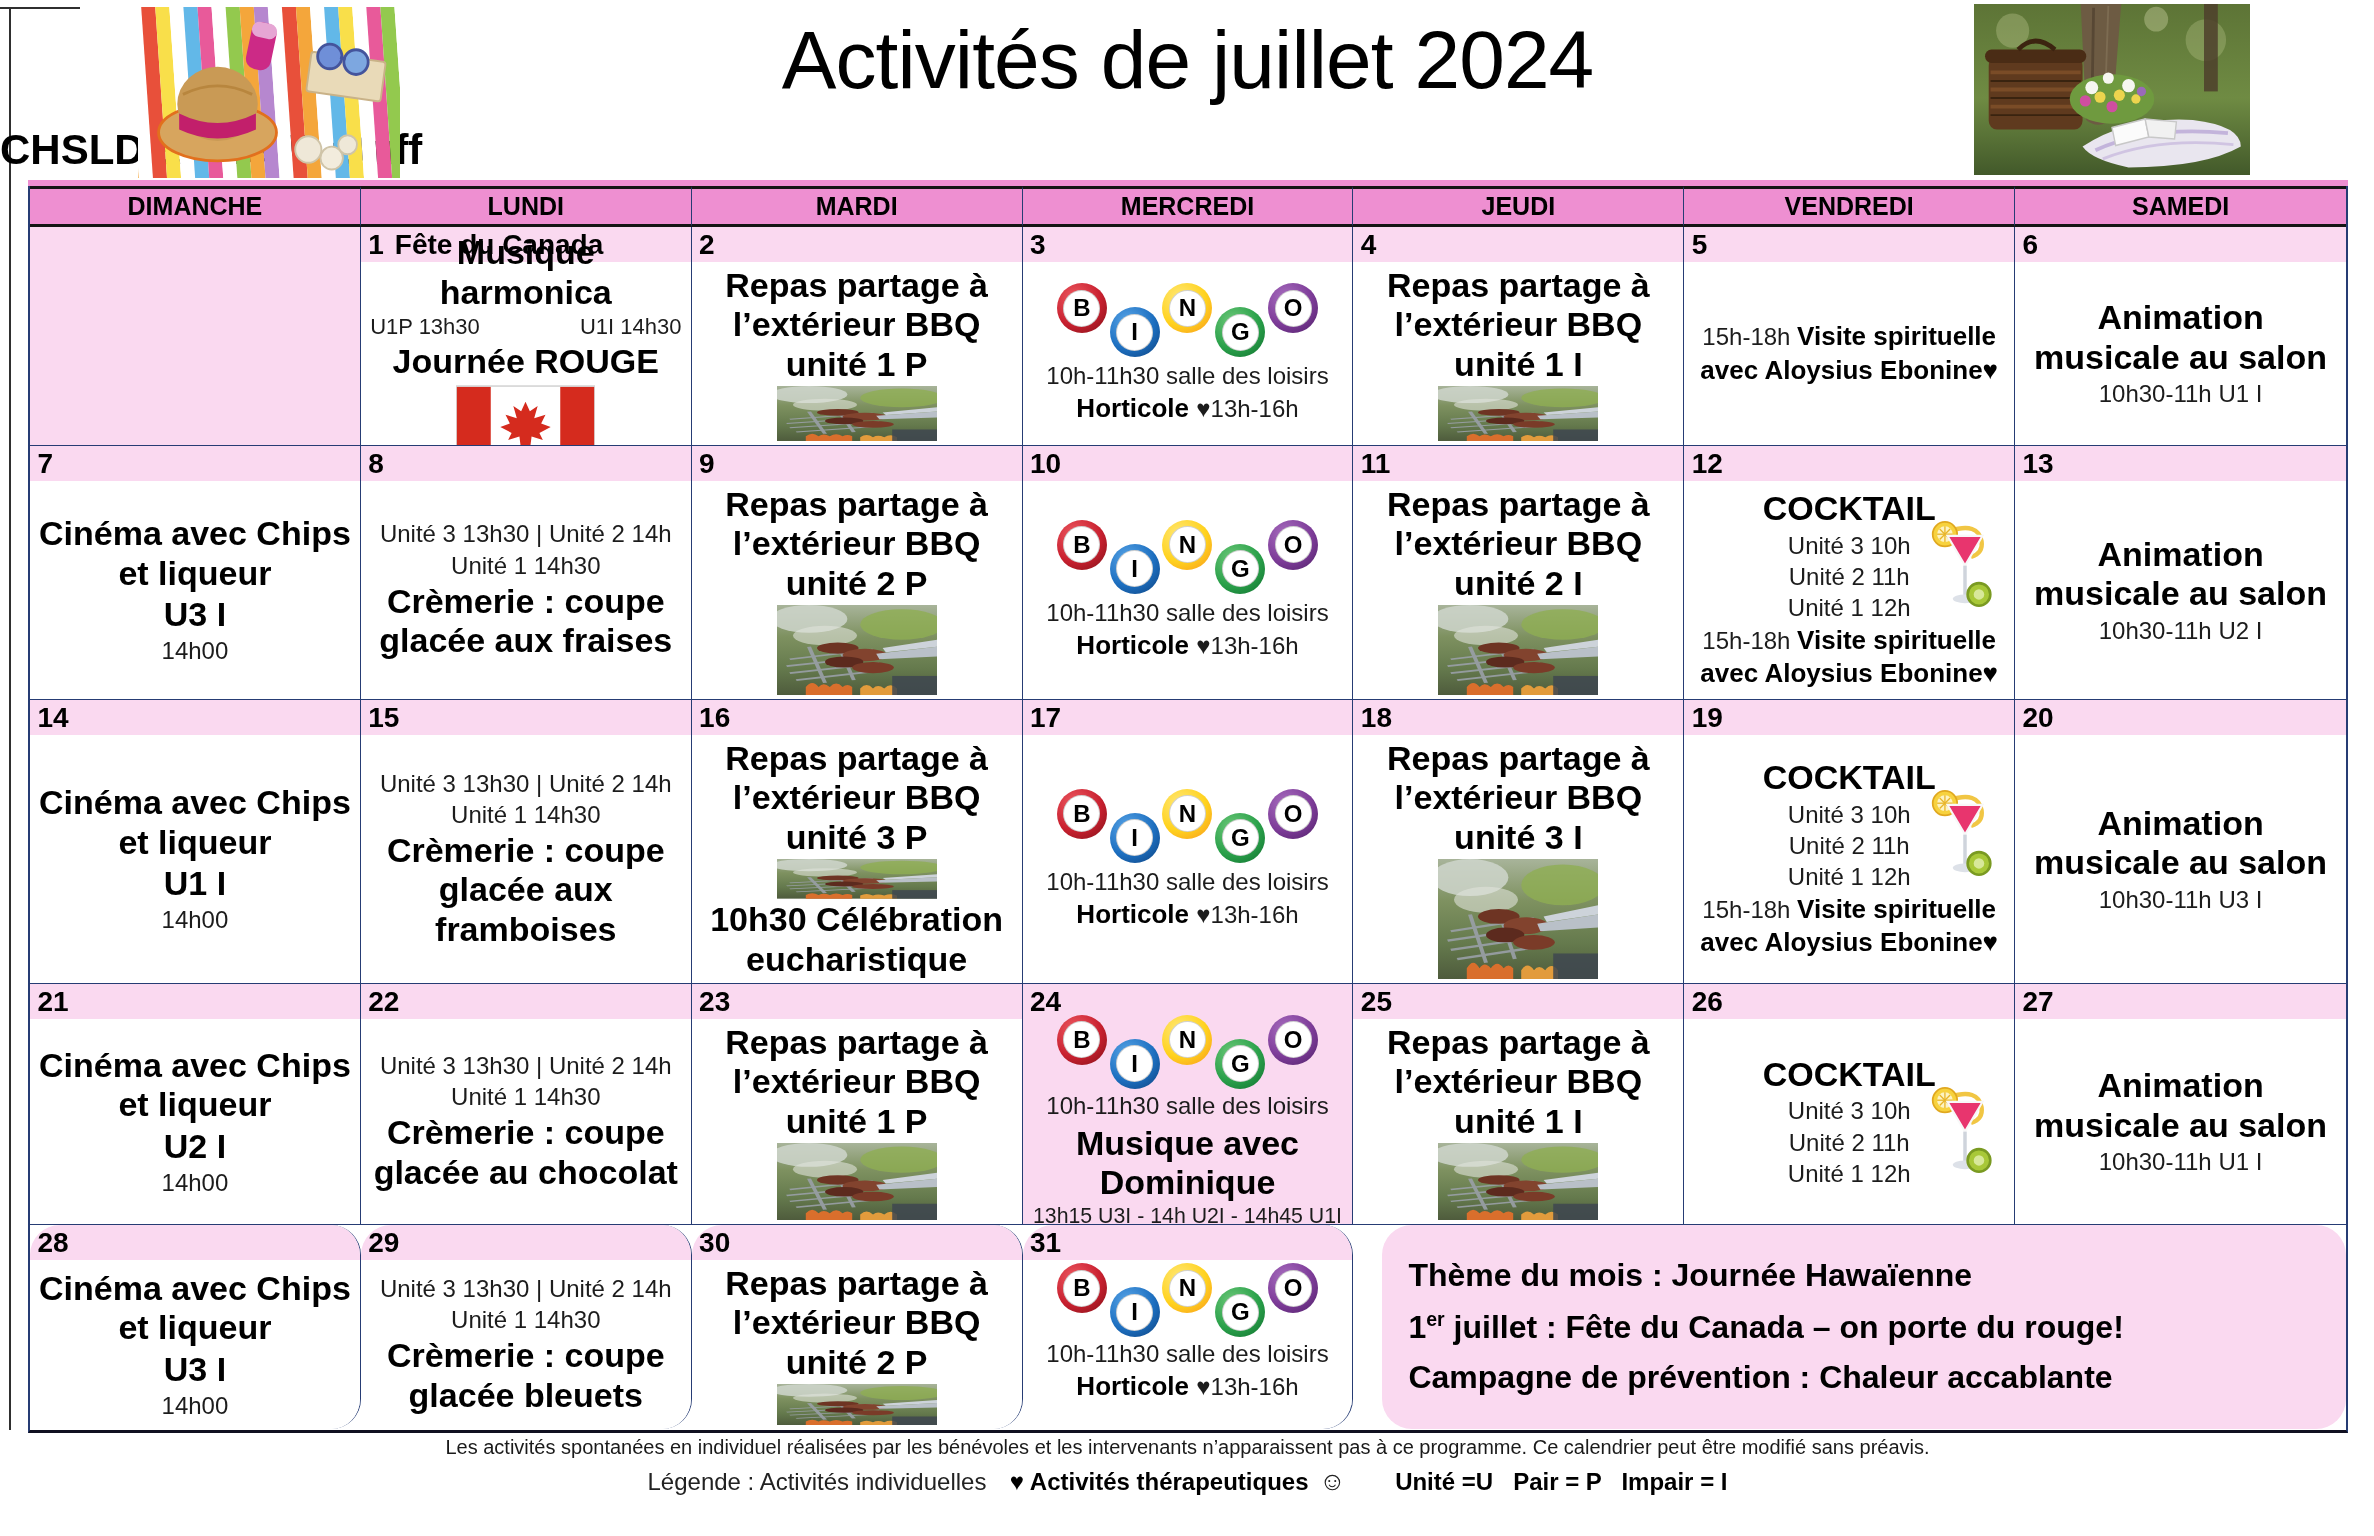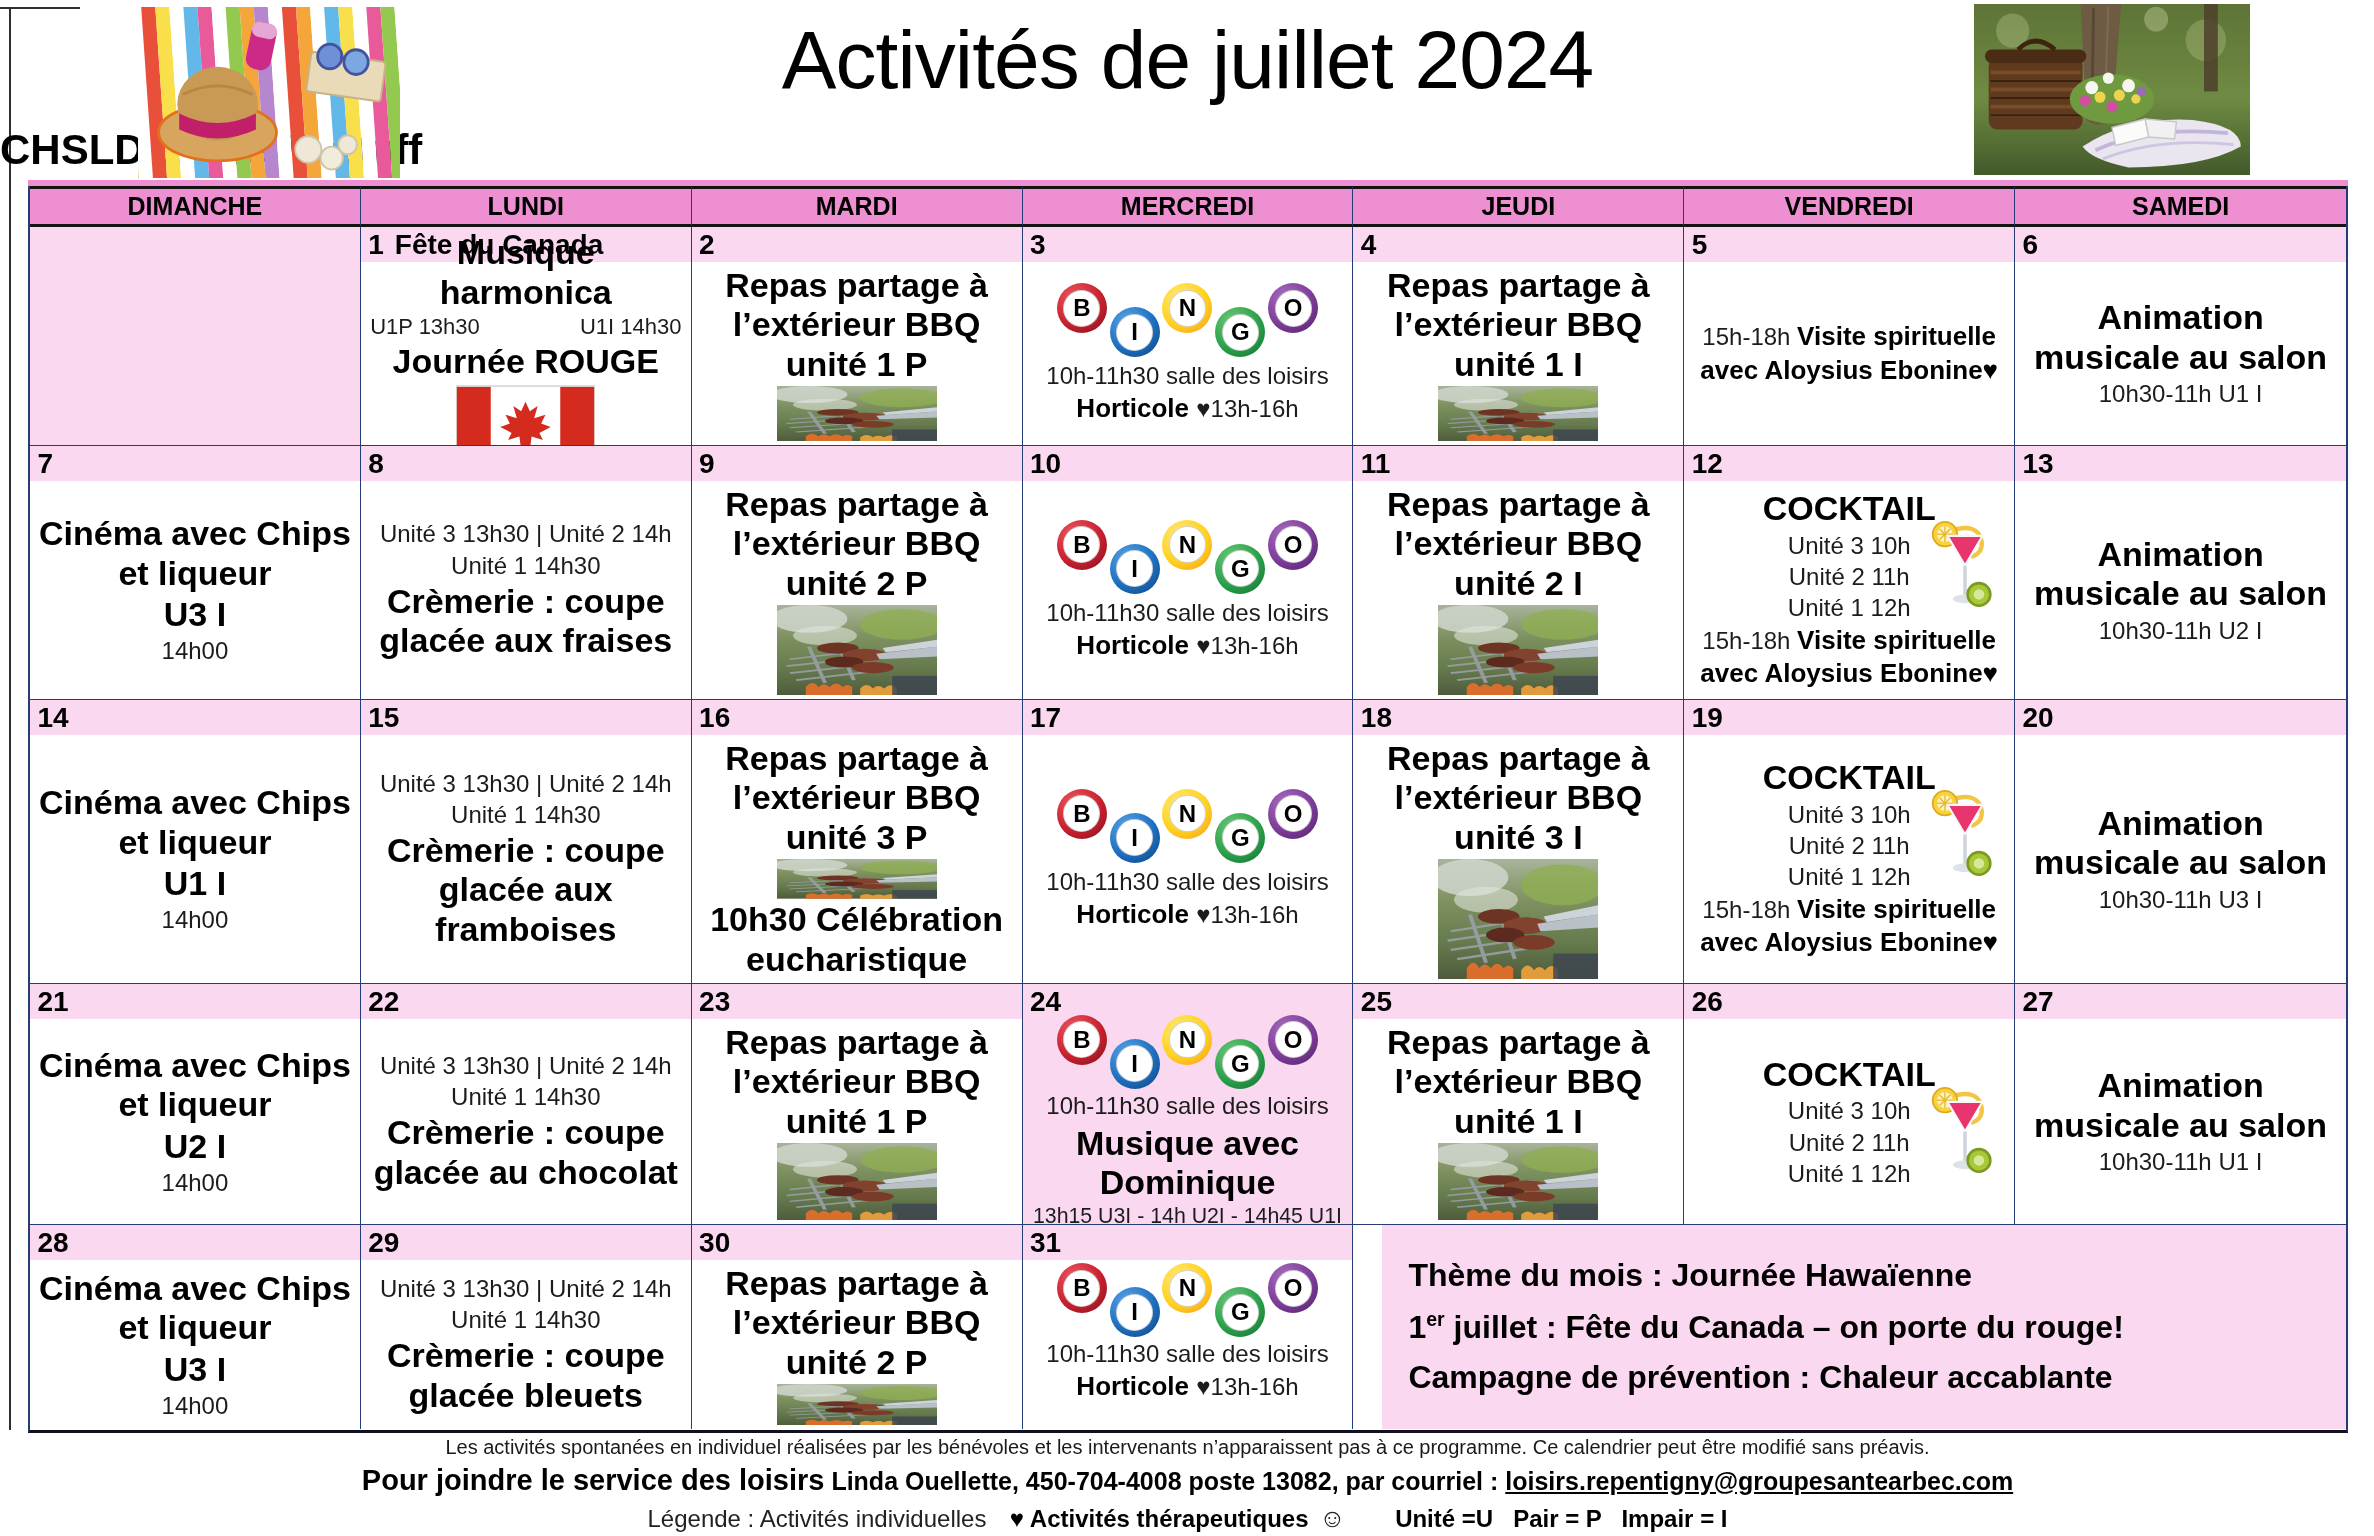--- a/index.html
+++ b/index.html
@@ -31,21 +31,21 @@
     grid-template-rows:41px 219px 254px 284px 241px 204px;
     border-left:2.8px solid var(--navy);border-right:2.8px solid var(--navy);
     border-bottom:3.7px solid #101020;background:#fff;}
   .dayhead{background:var(--hp);display:flex;align-items:center;justify-content:center;
     font-weight:bold;font-size:25px;border-top:3.7px solid var(--dark);
     border-bottom:3.7px solid var(--dark);border-right:1.9px solid var(--navy);}
   .cell{position:relative;display:flex;flex-direction:column;background:#fff;
     border-right:1.9px solid var(--navy);border-bottom:1.9px solid var(--navy);overflow:hidden;}
   .cell.empty{background:var(--lp);}
   .lastcol{border-right:none !important;}
-  .lastrow{border-bottom:none !important;}
+  .lastrow{border-bottom:none !important;border-radius:30px;}
   .band{flex:0 0 35px;background:var(--lp);font-weight:bold;font-size:28px;
     line-height:35px;padding-left:7.4px;white-space:nowrap;}
   .bandlab{margin-left:11px;}
   .content{flex:1 1 auto;min-height:0;display:flex;flex-direction:column;align-items:center;
     justify-content:center;gap:1.9px;padding:3.7px 7.4px;background:#fff;}
   .content.pinkbg{background:var(--lp);}
   .content.short{flex:0 0 145px;}
 
   .tb{font-weight:bold;font-size:34px;line-height:1.16;text-align:center;}
   .tr{font-size:24px;line-height:1.22;text-align:center;color:#1c1c1c;}
@@ -906,23 +906,20 @@
     </div>
     <div class="theme-cell lastcol lastrow">
       <div class="theme-line"><span>Thème du mois : Journée Hawaïenne</span></div>
       <div class="theme-line"><span>1</span><sup>er</sup><span> juillet : Fête du Canada – on porte du rouge!</span></div>
       <div class="theme-line"><span>Campagne de prévention : Chaleur accablante</span></div>
     </div>
   </div>
 
 <div class="footer">
   <div class="f1">Les activités spontanées en individuel réalisées par les bénévoles et les intervenants n’apparaissent pas à ce programme. Ce calendrier peut être modifié sans préavis.</div>
-  <div class="f2">
-    <span class="f2lead">Pour joindre le service des loisirs</span><span class="f2rest"> Linda Ouellette, 450-704-4008 poste 13082, par courriel : </span><a class="f2mail">loisirs.repentigny@groupesantearbec.com</a>
-  </div>
   <div class="f3">
     <span class="f3a">Légende : Activités individuelles</span>
     <span class="f3b">♥ Activités thérapeutiques</span>
     <span class="f3c">☺</span>
     <span class="f3d">Unité =U   Pair = P   Impair = I</span>
   </div>
 </div>
 
 
 </body></html>

